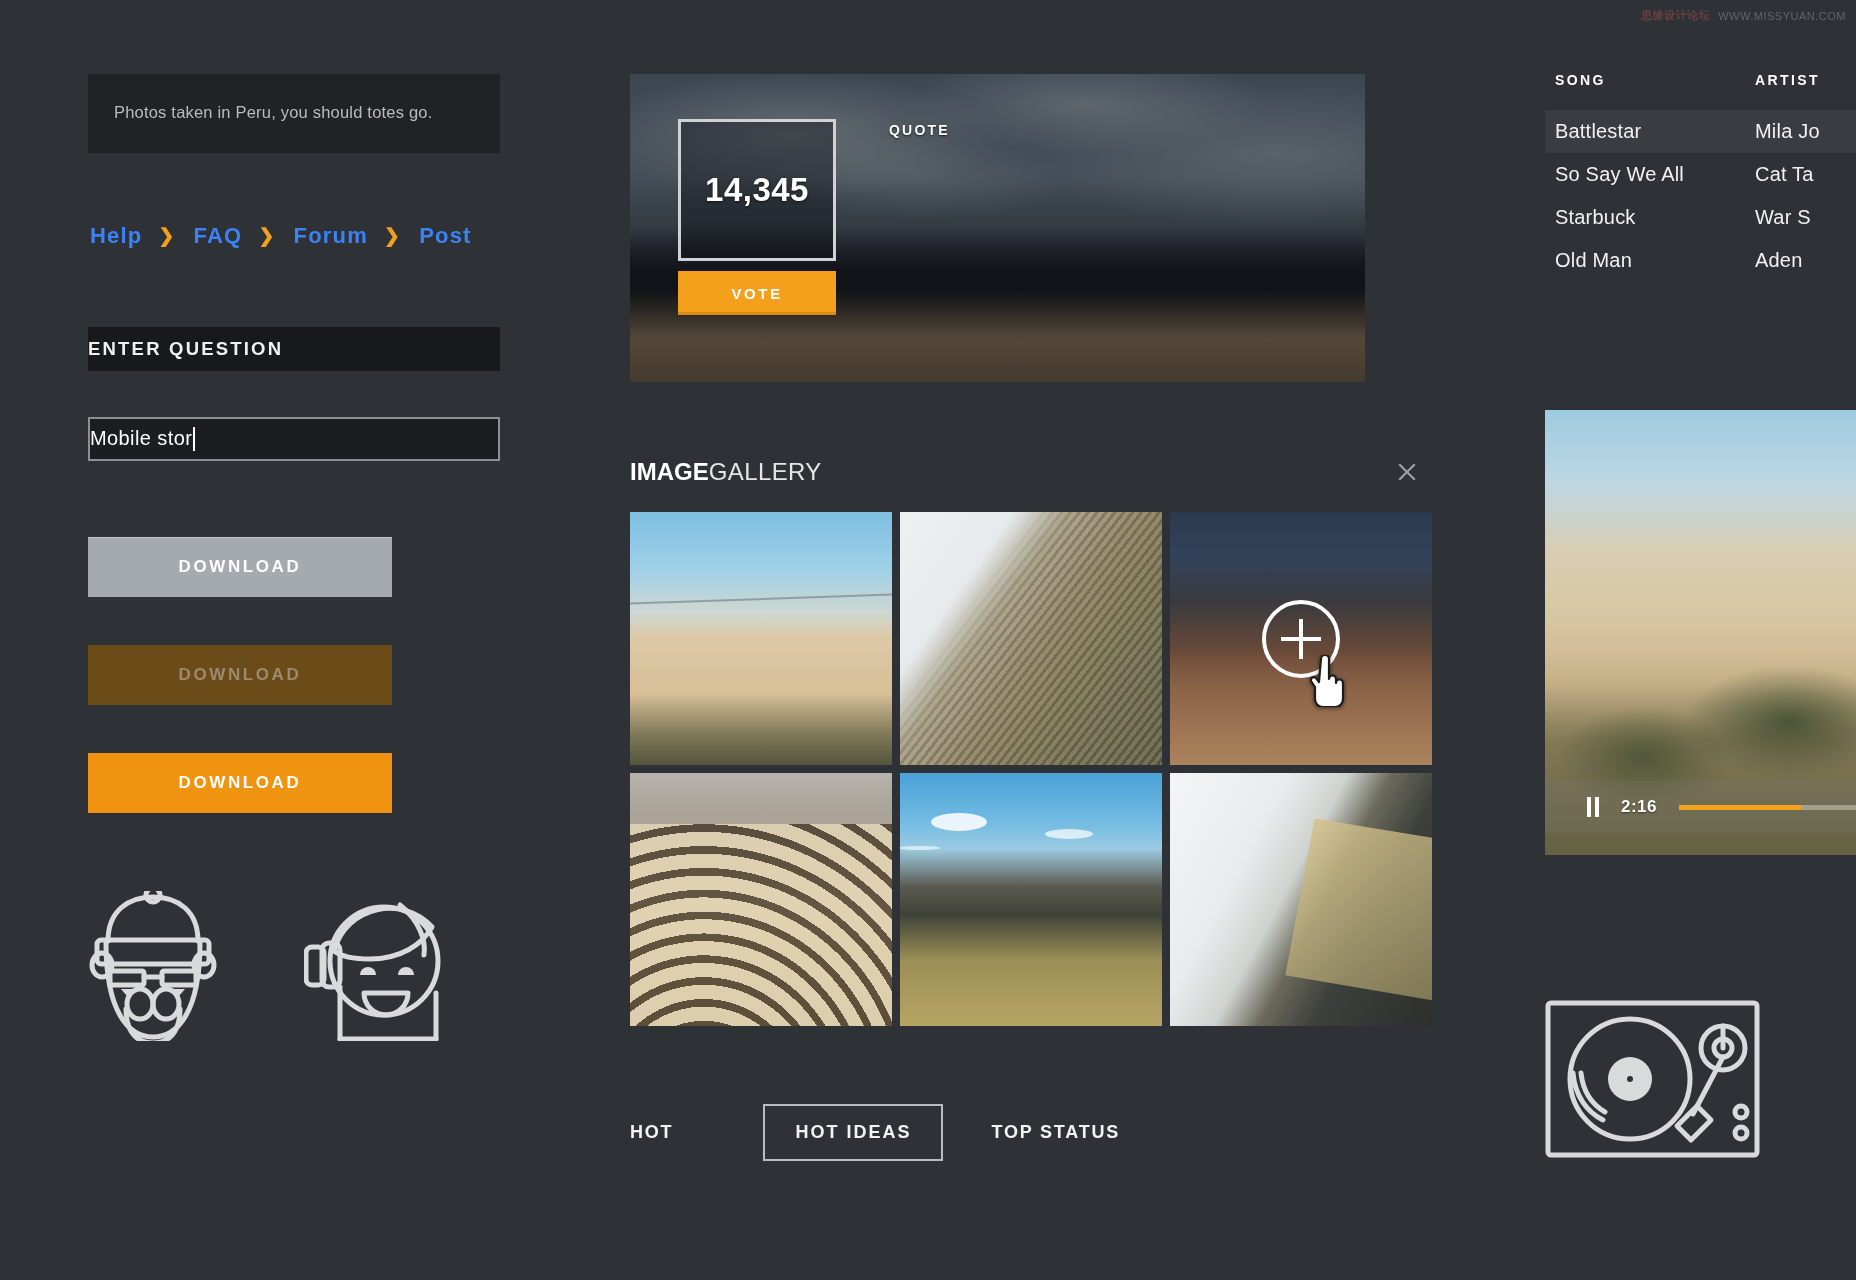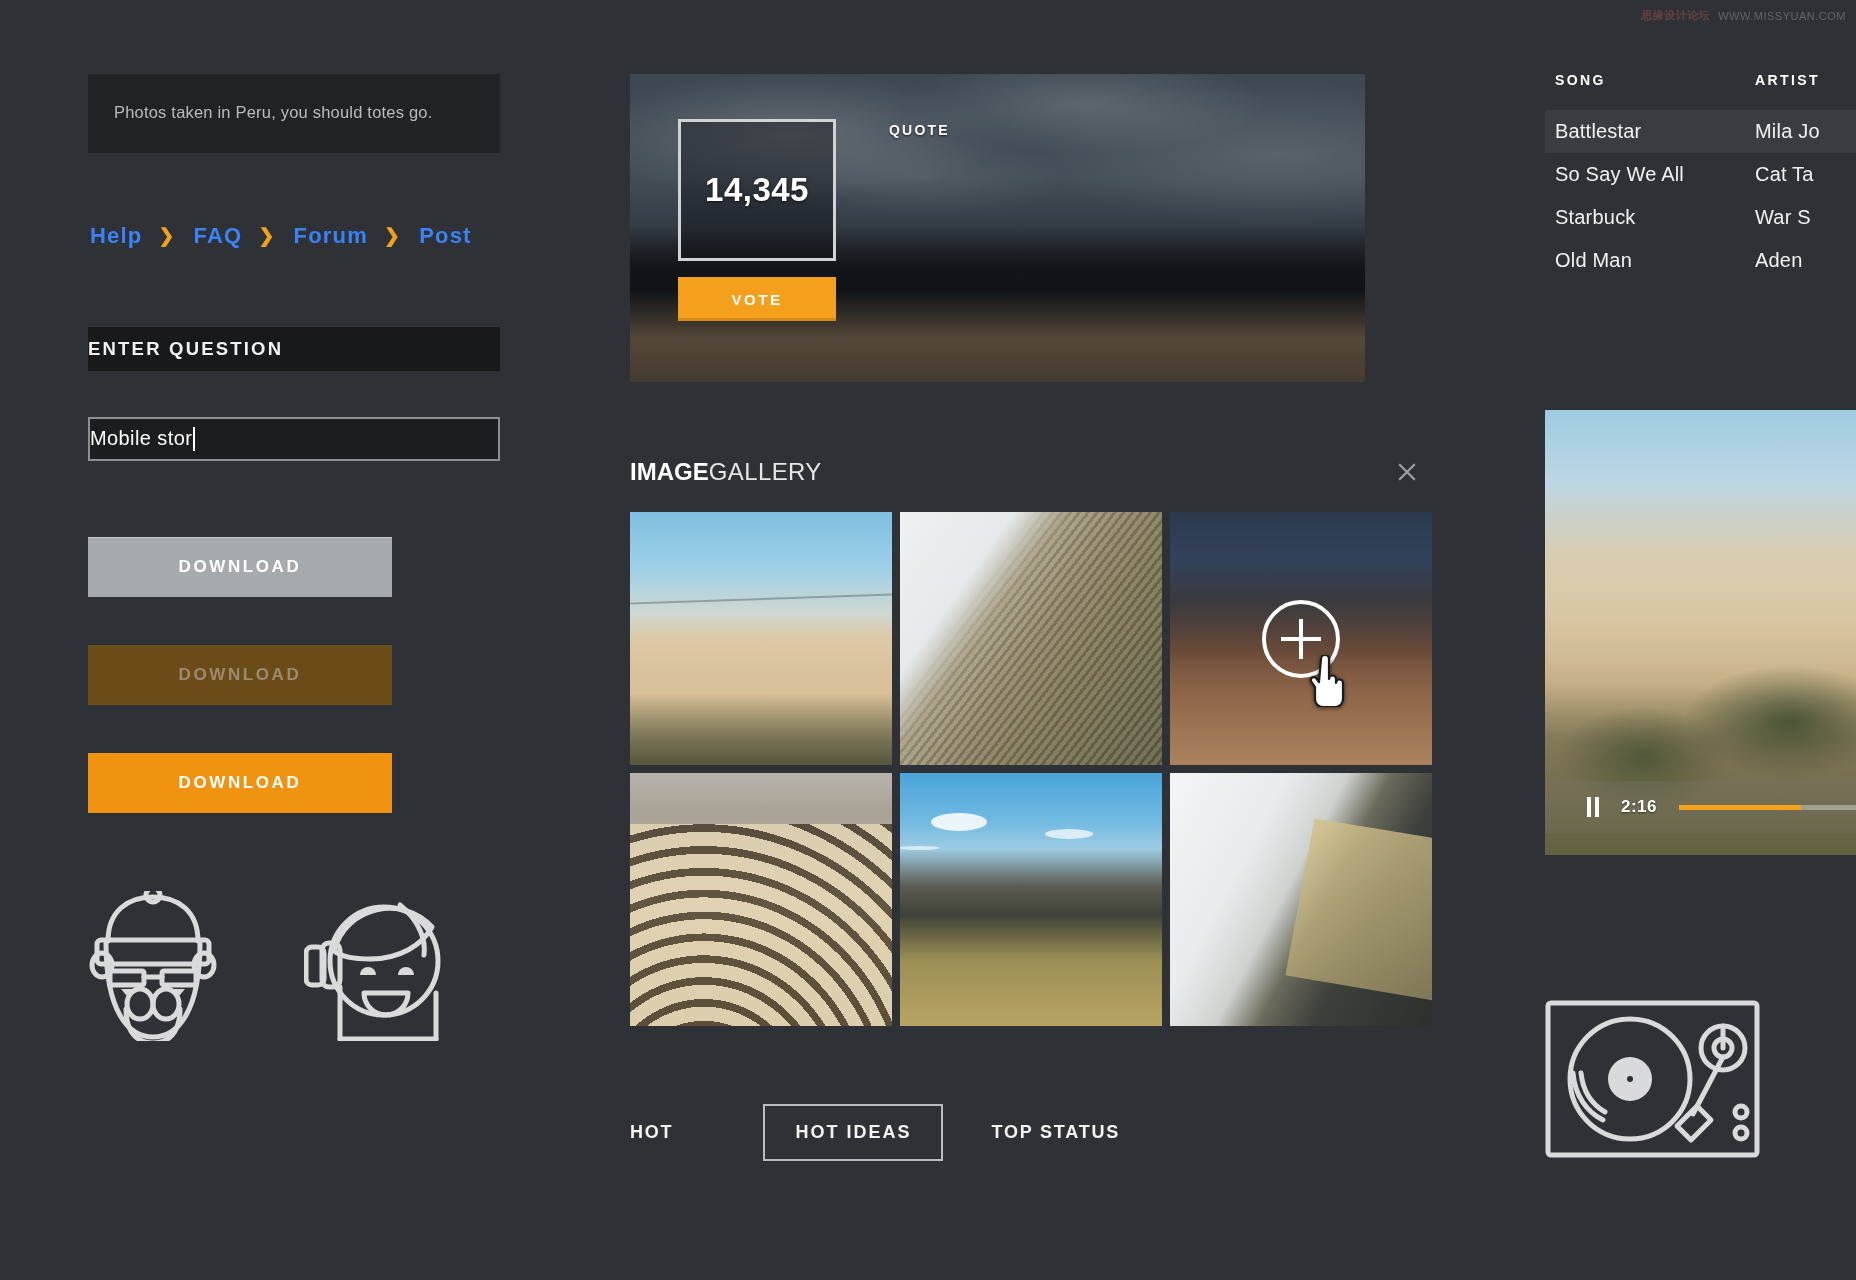--- a/index.html
+++ b/index.html
@@ -193,21 +193,21 @@
     display: flex;
     align-items: center;
     justify-content: center;
     font-size: 33px;
     font-weight: bold;
     letter-spacing: .5px;
     color: #ffffff;
     text-shadow: 0 1px 3px rgba(0,0,0,.6);
   }
   .vote-btn {
-    margin-top: 16px;
+    margin-top: 10px;
     width: 158px;
     height: 44px;
     background: #f5a01c;
     border: none;
     color: #ffffff;
     font-size: 15px;
     font-weight: bold;
     letter-spacing: 2.6px;
     cursor: pointer;
     font-family: "Liberation Sans", sans-serif;

